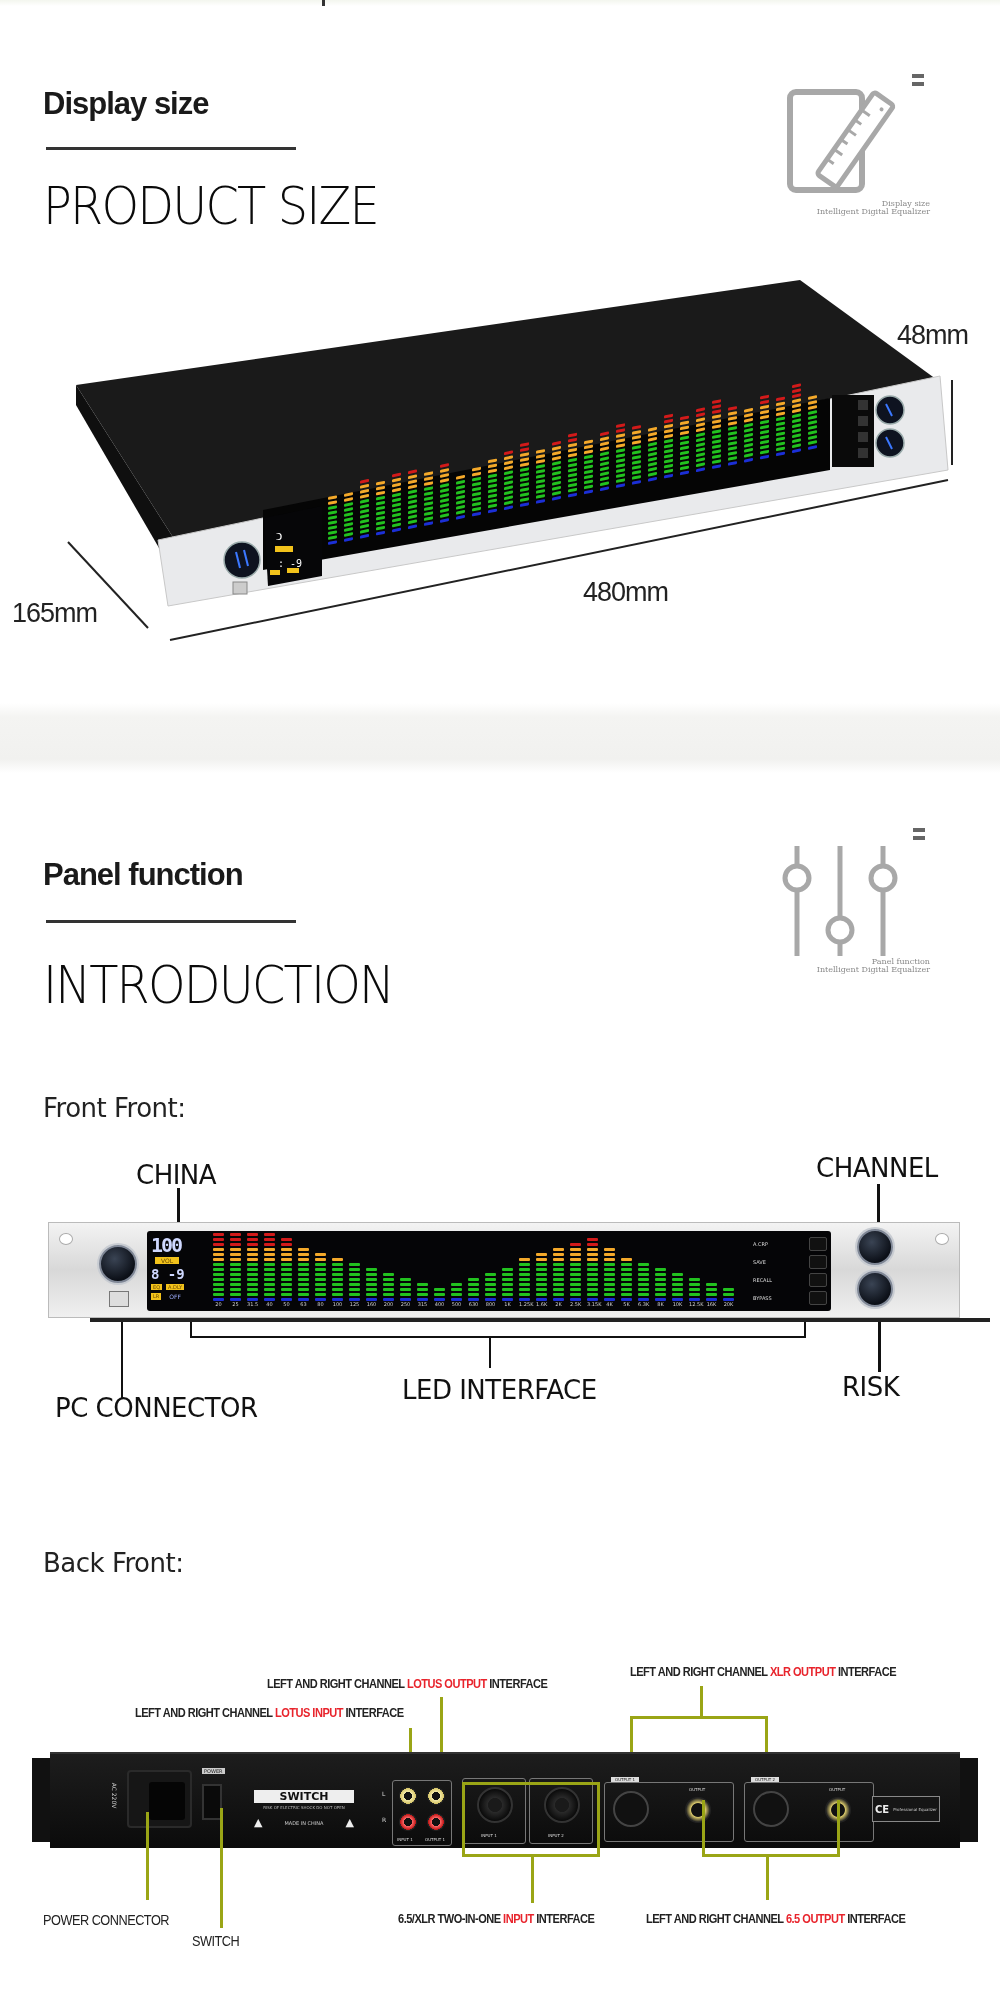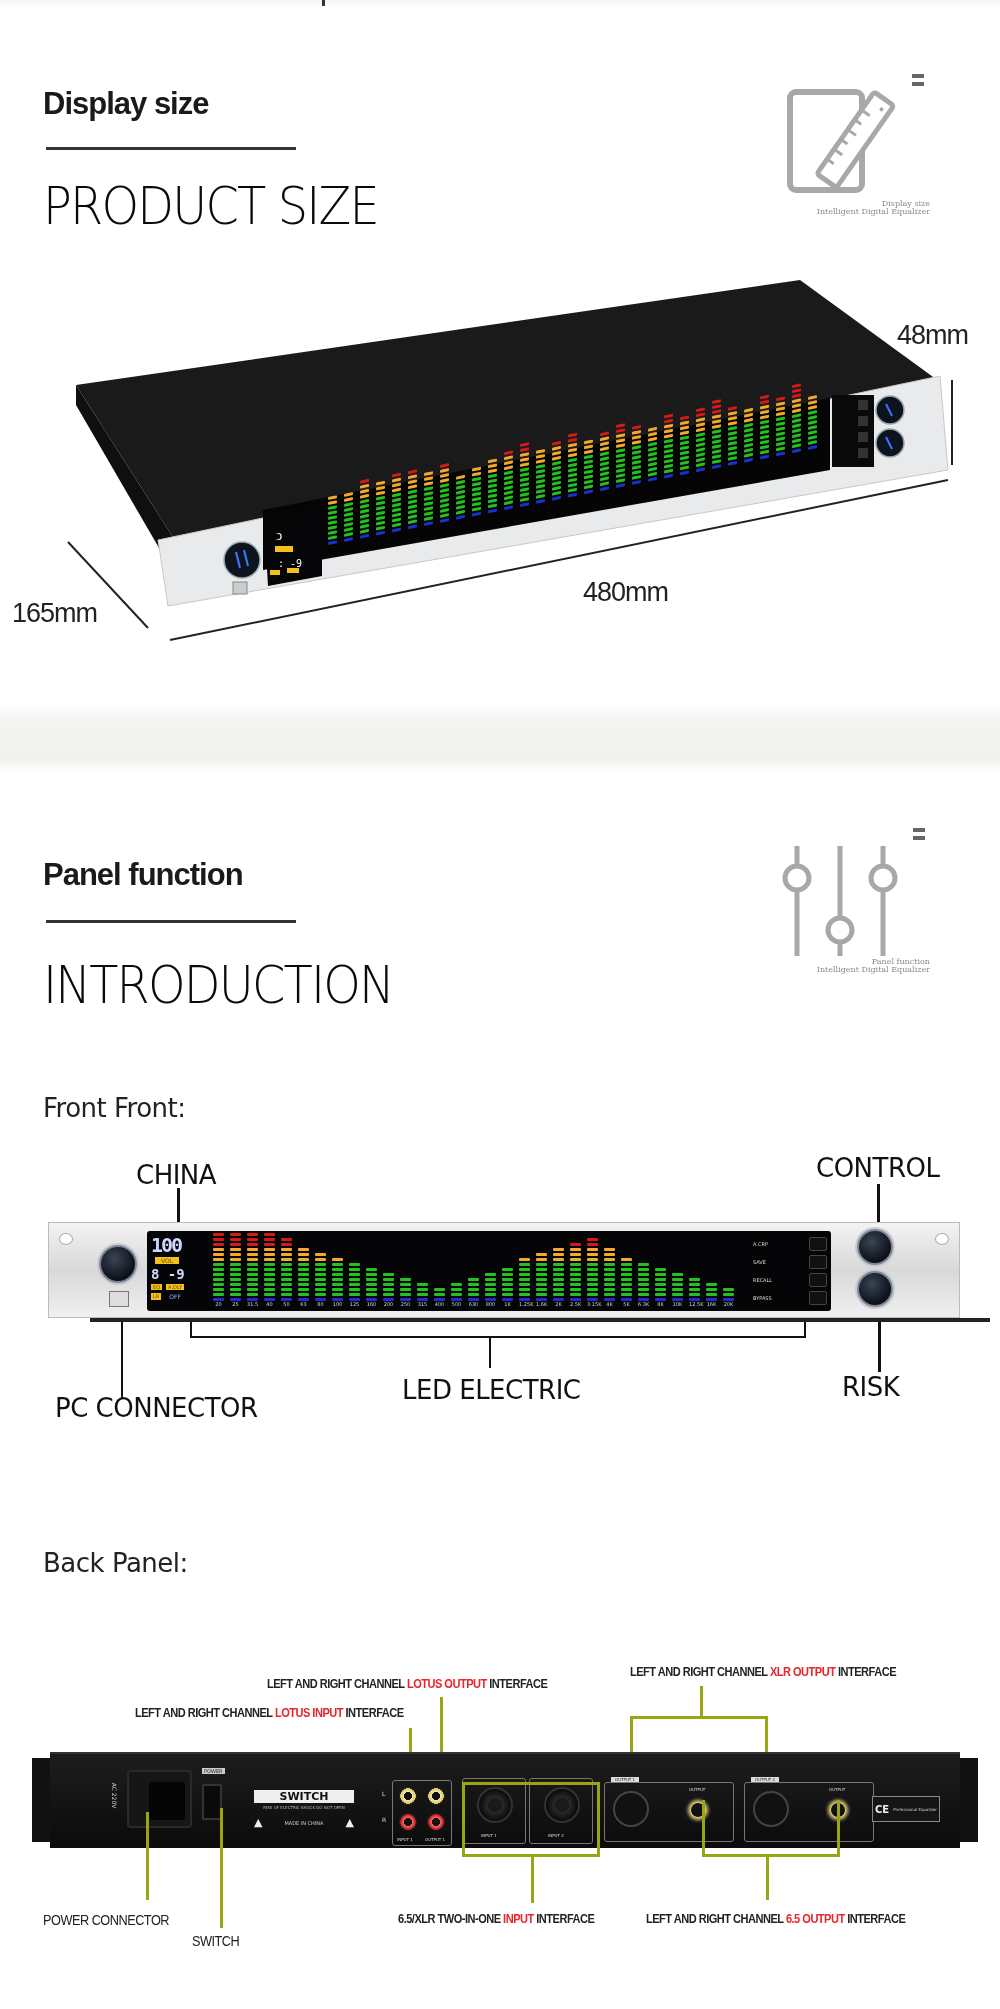--- a/index.html
+++ b/index.html
@@ -614,21 +614,21 @@
   </svg>
 </div>
 <div class="abs icon-cap" style="left:800px;top:958px;width:130px;">
   <div>Panel function</div>
   <div>Intelligent Digital Equalizer</div>
 </div>
 
 <div class="abs panel-label" style="left:43px;top:1093px;">Front Front:</div>
 
 <div class="abs callout" style="left:136px;top:1160px;">CHINA</div>
-<div class="abs callout" style="left:816px;top:1153px;">CONTROL</div>
+<div class="abs callout" style="left:816px;top:1153px;">CHANNEL</div>
 <div class="bline" style="left:177px;top:1188px;width:3px;height:36px;"></div>
 <div class="bline" style="left:877px;top:1184px;width:3px;height:40px;"></div>
 
 <div class="abs" style="left:48px;top:1222px;width:912px;height:96px;background:linear-gradient(#f3f3f3,#d8d8d8 50%,#f0f0f0);border:1px solid #bbb;">
   <div class="abs" style="left:10px;top:10px;width:14px;height:12px;border-radius:50%;background:#fff;border:1px solid #aaa;"></div>
   <div class="abs" style="right:10px;top:10px;width:14px;height:12px;border-radius:50%;background:#fff;border:1px solid #aaa;"></div>
   <div class="abs knob" style="left:50px;top:22px;width:38px;height:38px;"></div>
   <div class="abs" style="left:60px;top:68px;width:20px;height:16px;background:#ddd;border:1px solid #777;"></div>
 
   <div class="abs" style="left:98px;top:8px;width:684px;height:80px;background:#050507;border-radius:3px;">
@@ -1089,24 +1089,24 @@
 <div class="abs" style="left:90px;top:1318px;width:900px;height:4px;background:#222;"></div>
 
 <div class="bline" style="left:190px;top:1322px;width:2px;height:16px;"></div>
 <div class="bline" style="left:804px;top:1322px;width:2px;height:16px;"></div>
 <div class="bline" style="left:190px;top:1336px;width:616px;height:2px;"></div>
 <div class="bline" style="left:489px;top:1338px;width:2px;height:30px;"></div>
 <div class="bline" style="left:121px;top:1322px;width:2px;height:76px;"></div>
 <div class="bline" style="left:878px;top:1322px;width:3px;height:50px;"></div>
 
 <div class="abs callout" style="left:55px;top:1393px;">PC CONNECTOR</div>
-<div class="abs callout" style="left:402px;top:1375px;">LED ELECTRIC</div>
+<div class="abs callout" style="left:402px;top:1375px;">LED INTERFACE</div>
 <div class="abs callout" style="left:842px;top:1372px;">RISK</div>
 
-<div class="abs panel-label" style="left:43px;top:1548px;">Back Panel:</div>
+<div class="abs panel-label" style="left:43px;top:1548px;">Back Front:</div>
 
 <div class="abs back-callout" style="left:267px;top:1676px;">
   <span>LEFT AND RIGHT CHANNEL </span><span class="red">LOTUS OUTPUT</span><span> INTERFACE</span>
 </div>
 <div class="abs back-callout" style="left:135px;top:1705px;">
   <span>LEFT AND RIGHT CHANNEL </span><span class="red">LOTUS INPUT</span><span> INTERFACE</span>
 </div>
 <div class="abs back-callout" style="left:630px;top:1664px;">
   <span>LEFT AND RIGHT CHANNEL </span><span class="red">XLR OUTPUT</span><span> INTERFACE</span>
 </div>

